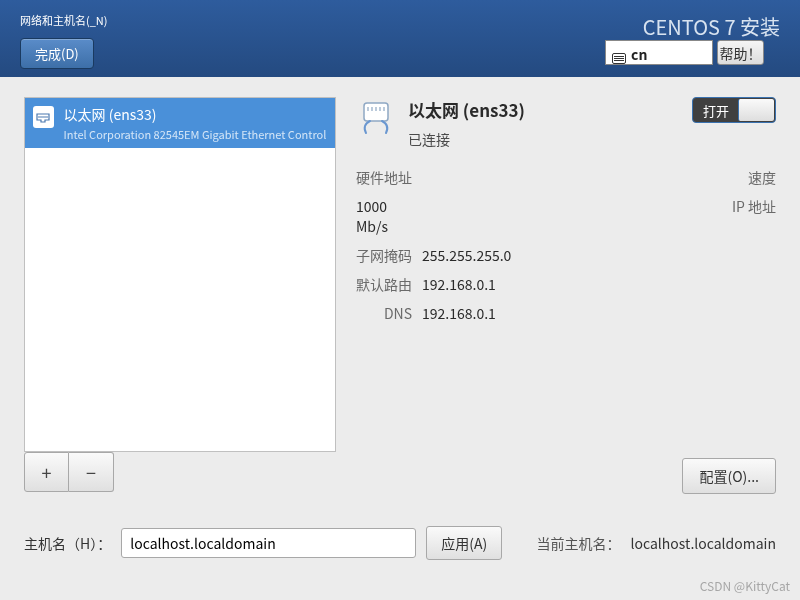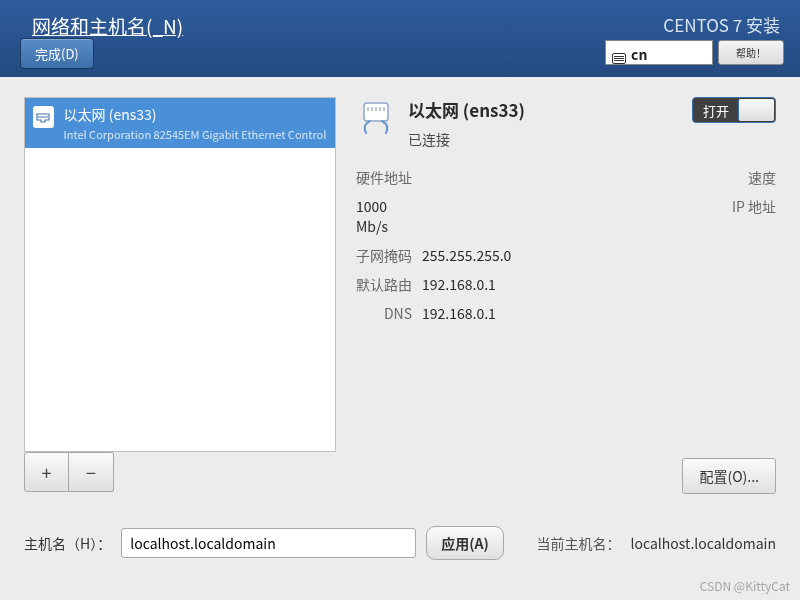--- a/index.html
+++ b/index.html
@@ -1,25 +1,25 @@
 <!DOCTYPE html>
 <html><head>
   <meta charset="utf-8">
   <style>
     * { box-sizing: border-box; margin: 0; padding: 0; font-family: "Noto Sans CJK SC", "Microsoft YaHei", sans-serif; }
     body { width: 800px; height: 600px; background: #ececec; overflow: hidden; position: relative; }
 
     .topbar { background: #2d5a9a; background: linear-gradient(#2e5c9d, #244a80); height: 77px; position: relative; color: #fff; }
-    .topbar-title { position: absolute; left: 32px; top: 12px; font-size: 19px; font-weight: 400; text-decoration: underline; }
+    .topbar-title { position: absolute; left: 20px; top: 12px; font-size: 11px; font-weight: 400; }
     .topbar-done { position: absolute; left: 20px; top: 38px; background: linear-gradient(#5a8cc9, #3d6fa8); border: 1px solid #1a3a60; border-radius: 4px; color: #fff; padding: 5px 14px; font-size: 13px; cursor: pointer; box-shadow: inset 0 1px 0 rgba(255,255,255,0.25); }
-    .topbar-right-title { position: absolute; right: 20px; top: 12px; font-size: 17px; color: #d8e3f0; }
+    .topbar-right-title { position: absolute; right: 20px; top: 12px; font-size: 20px; color: #d8e3f0; }
     .lang-box { position: absolute; right: 87px; top: 40px; width: 108px; height: 25px; background: #fff; border: 1px solid #888; color: #222; display: flex; align-items: flex-end; padding: 0 6px; gap: 5px; }
     .kb-icon { width: 14px; height: 11px; border: 1px solid #333; border-radius: 2px; position: relative; }
     .kb-icon::after { content: ""; position: absolute; left: 1px; right: 1px; top: 2px; height: 1px; background: #333; box-shadow: 0 2px 0 #333, 0 4px 0 #333; }
-    .help-btn { position: absolute; right: 16px; top: 40px; width: 66px; height: 25px; background: linear-gradient(#f5f5f5, #dcdcdc); border: 1px solid #8a8a8a; border-radius: 3px; font-size: 10px; color: #333; cursor: pointer; }
+    .help-btn { position: absolute; right: 36px; top: 40px; width: 47px; height: 25px; background: linear-gradient(#f5f5f5, #dcdcdc); border: 1px solid #8a8a8a; border-radius: 3px; font-size: 14px; color: #333; cursor: pointer; }
 
     .content { position: absolute; left: 0; right: 0; top: 77px; bottom: 0; }
 
     .nic-list { position: absolute; left: 24px; top: 20px; width: 312px; height: 355px; background: #fff; border: 1px solid #c0c0c0; }
     .nic-item { background: #4a90d9; color: #fff; padding: 6px 8px; display: flex; gap: 10px; align-items: flex-start; }
     .nic-icon-box { width: 22px; height: 22px; background: #fff; border-radius: 3px; display: flex; align-items: center; justify-content: center; margin-top: 2px; }
     .nic-item-name { font-size: 14px; margin-bottom: 2px; }
     .nic-item-desc { font-size: 11px; color: #d5e6f7; white-space: nowrap; overflow: hidden; }
 
     .list-btns { position: absolute; left: 24px; top: 375px; display: flex; }
@@ -40,21 +40,21 @@
     .switch-handle { position: absolute; right: 1px; top: 1px; bottom: 1px; width: 36px; background: linear-gradient(#fafafa, #dedede); border-radius: 2px; border-left: 1px solid #3a72b0; }
 
     .info-grid { display: grid; grid-template-columns: 56px auto; column-gap: 10px; row-gap: 9px; font-size: 14px; }
     .info-label { color: #6a6a6a; text-align: right; }
     .info-value { color: #2a2a2a; }
 
     .config-btn { position: absolute; right: 0; top: 361px; background: linear-gradient(#fafafa, #e0e0e0); border: 1px solid #a8a8a8; border-radius: 3px; padding: 7px 16px; font-size: 14px; color: #333; cursor: pointer; }
 
     .hostname-row { position: absolute; left: 24px; right: 24px; bottom: 40px; display: flex; align-items: center; font-size: 14px; color: #333; gap: 10px; }
     .hostname-input { width: 295px; height: 30px; border: 1px solid #a8a8a8; border-radius: 3px; padding: 0 8px; font-size: 14px; background: #fff; }
-    .apply-btn { background: linear-gradient(#fafafa, #e0e0e0); border: 1px solid #a8a8a8; border-radius: 9px; padding: 6px 14px; font-size: 14px; color: #333; cursor: pointer; font-weight: bold; }
+    .apply-btn { background: linear-gradient(#fafafa, #e0e0e0); border: 1px solid #a8a8a8; border-radius: 3px; padding: 6px 14px; font-size: 14px; color: #333; cursor: pointer; }
     .current-hn-label { margin-left: auto; color: #555; }
     .current-hn-value { color: #333; }
 
     .watermark { position: absolute; right: 10px; bottom: 6px; font-size: 12px; color: rgba(120,120,120,0.6); }
   </style>
 </head>
 <body>
 
 <div class="topbar">
   <div class="topbar-title">网络和主机名(_N)</div>

